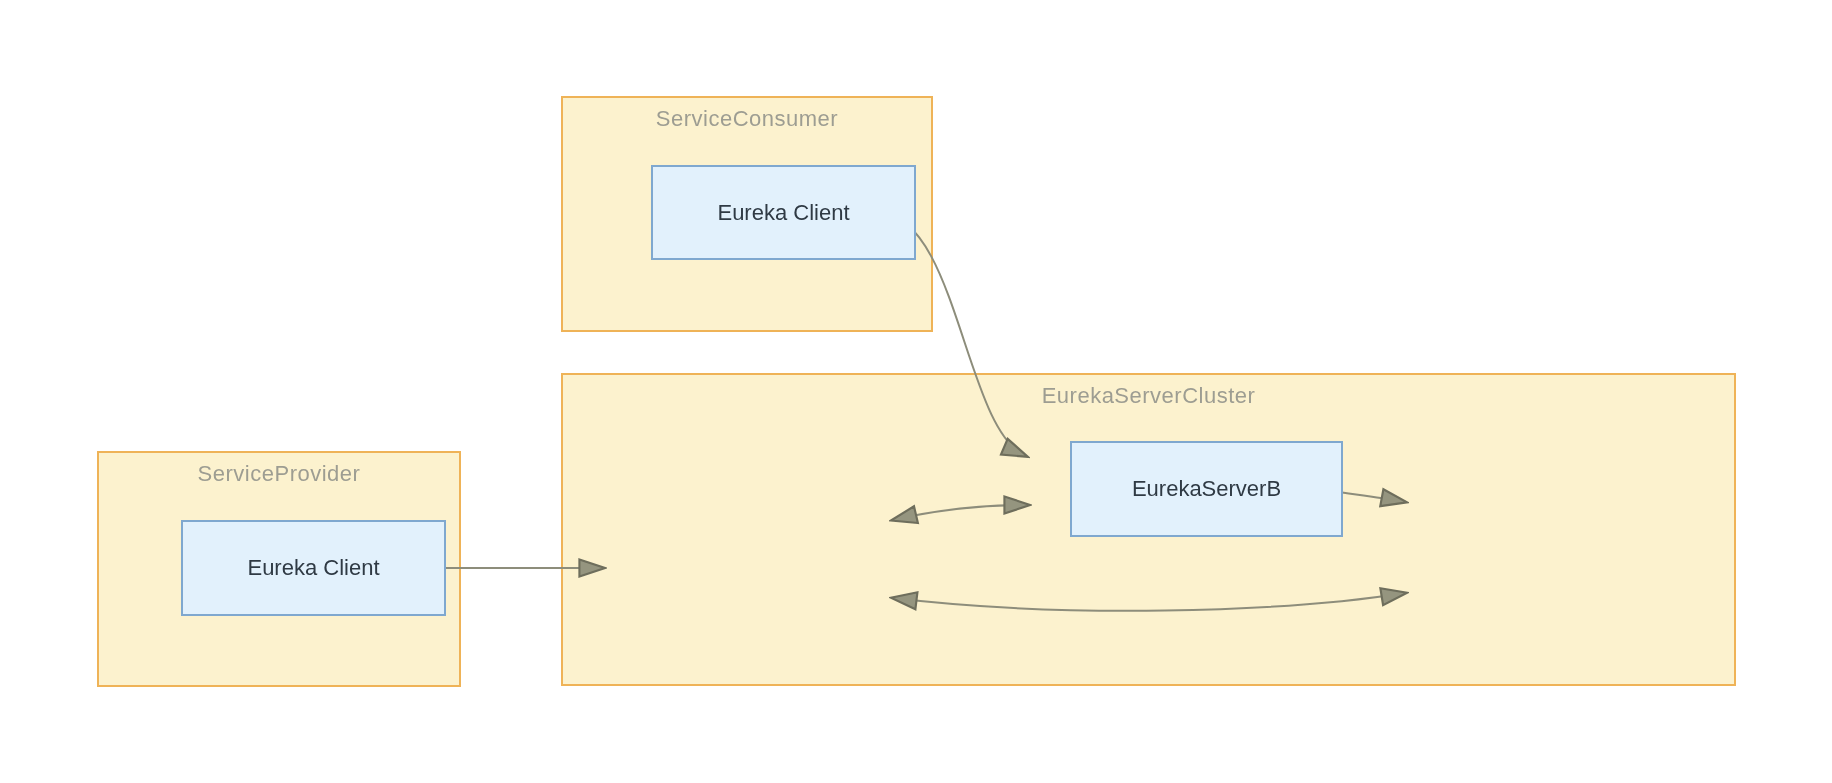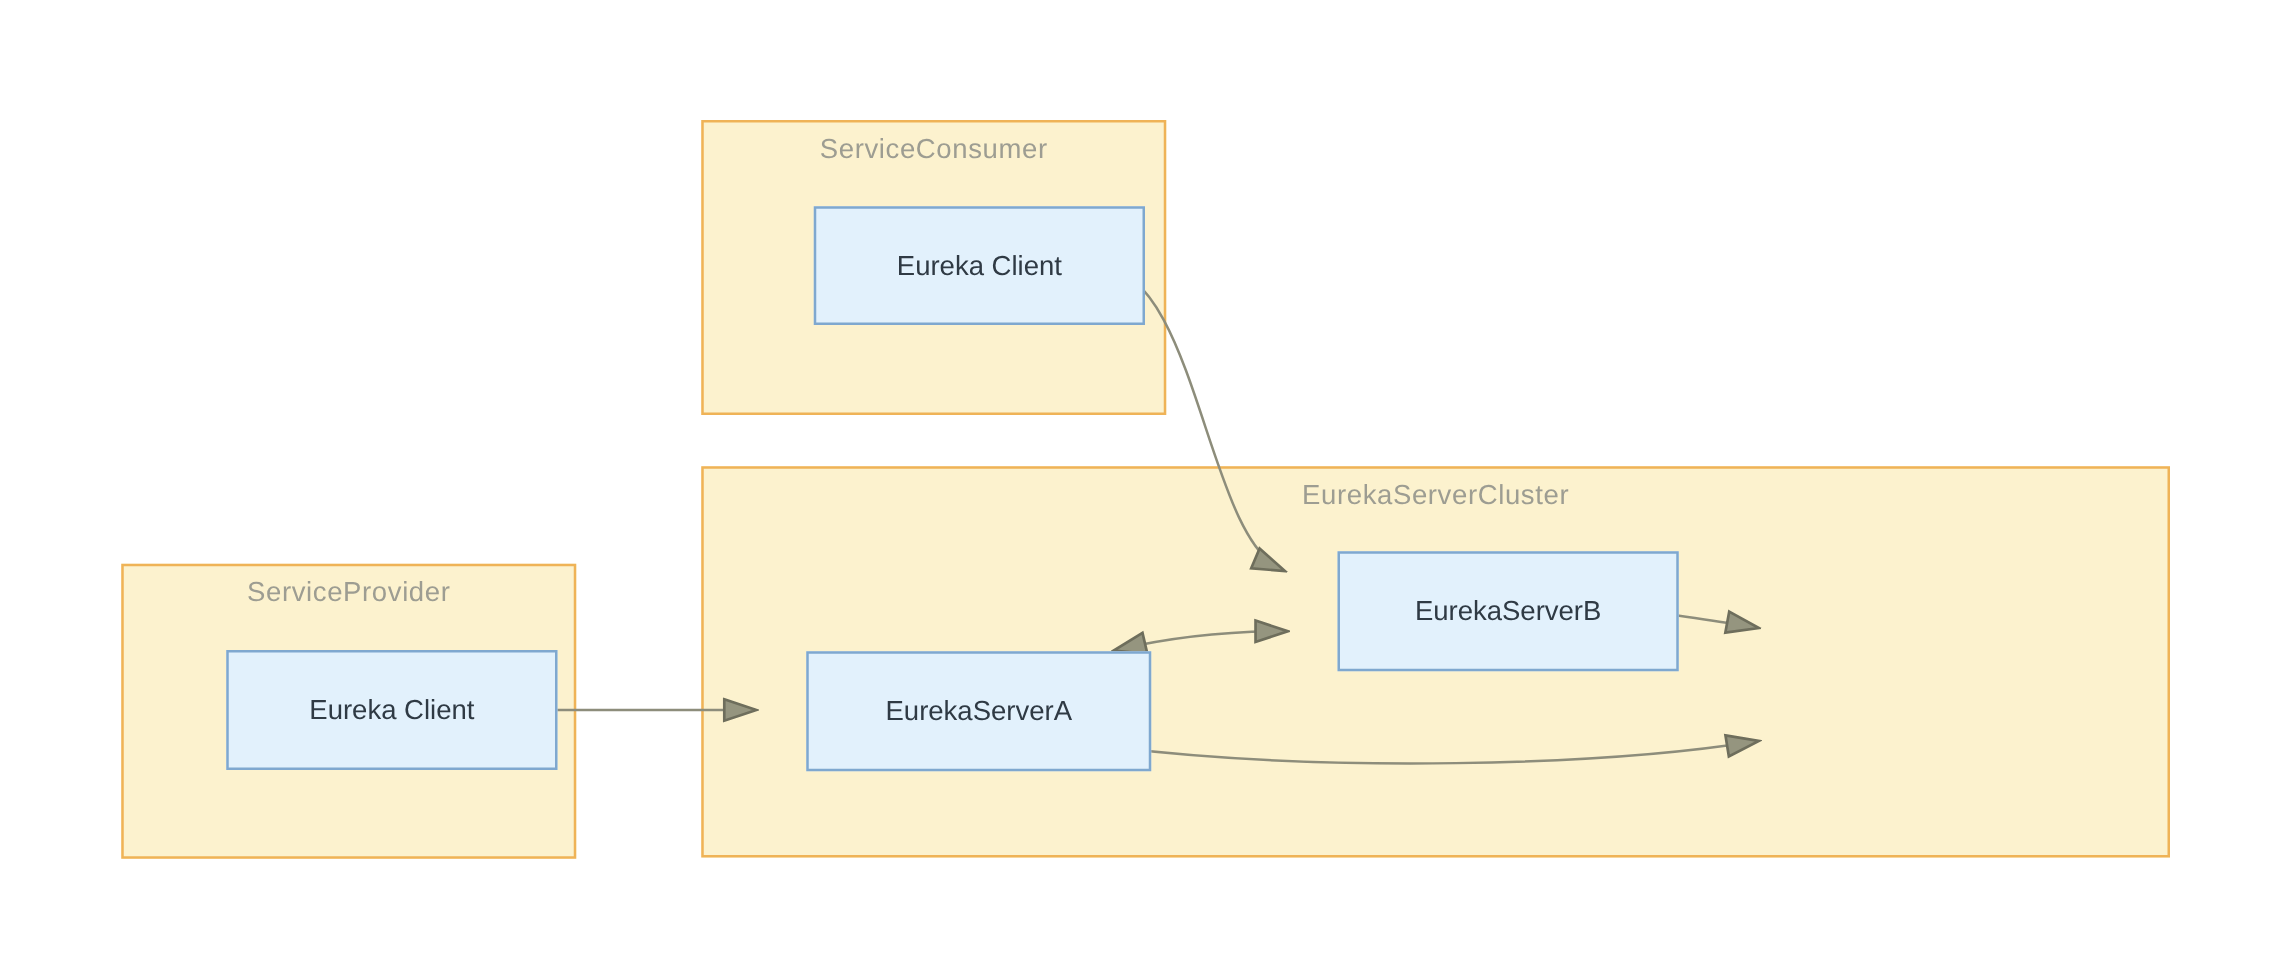--- a/index.html
+++ b/index.html
@@ -61,19 +61,18 @@
     <path class="edge" d="M 411 568 L 603 568" marker-end="url(#arrow)"></path>
     <path class="edge" d="M 893 520 C 940 509, 985 505, 1028 505" marker-start="url(#arrow)" marker-end="url(#arrow)"></path>
     <path class="edge" d="M 1315 488 C 1348 494, 1378 497, 1405 502" marker-start="url(#arrow)" marker-end="url(#arrow)"></path>
     <path class="edge" d="M 893 598 C 1060 618, 1280 613, 1405 593" marker-start="url(#arrow)" marker-end="url(#arrow)"></path>
   </svg>
 
   <div class="node" style="left:616px; top:165px; width:265px; height:95px;">Eureka Client</div>
 
   <div class="node" style="left:146px; top:520px; width:265px; height:96px;">Eureka Client</div>
 
-  <div class="node" style="left:610px; top:521px; width:276px; height:96px;">EurekaServerA</div>
 
   <div class="node" style="left:1035px; top:441px; width:273px; height:96px;text-align:right;">EurekaServerB</div>
 
 
 
 </div>
 
 </body></html>

